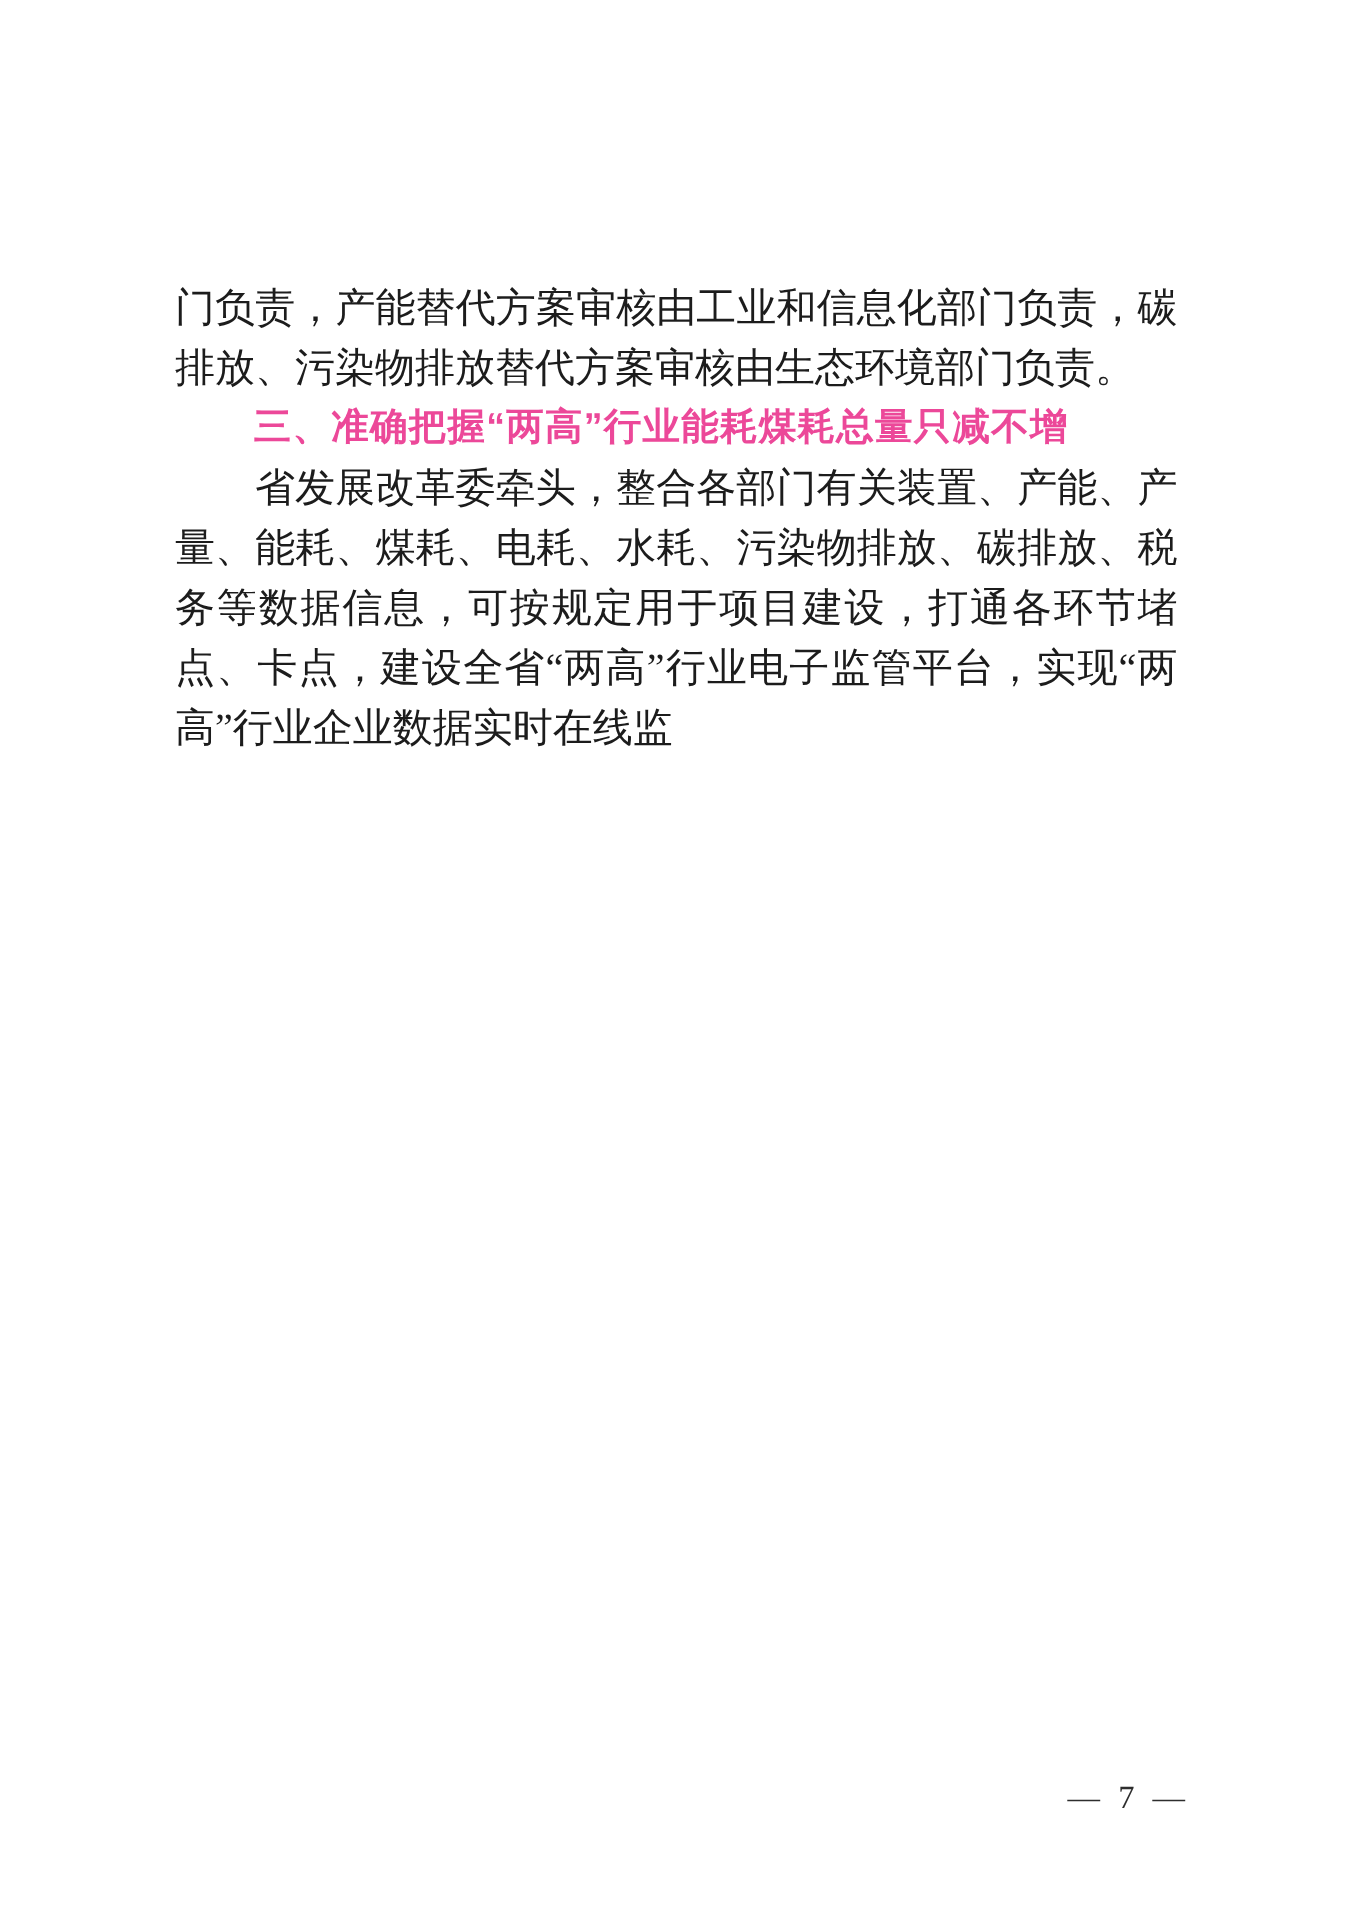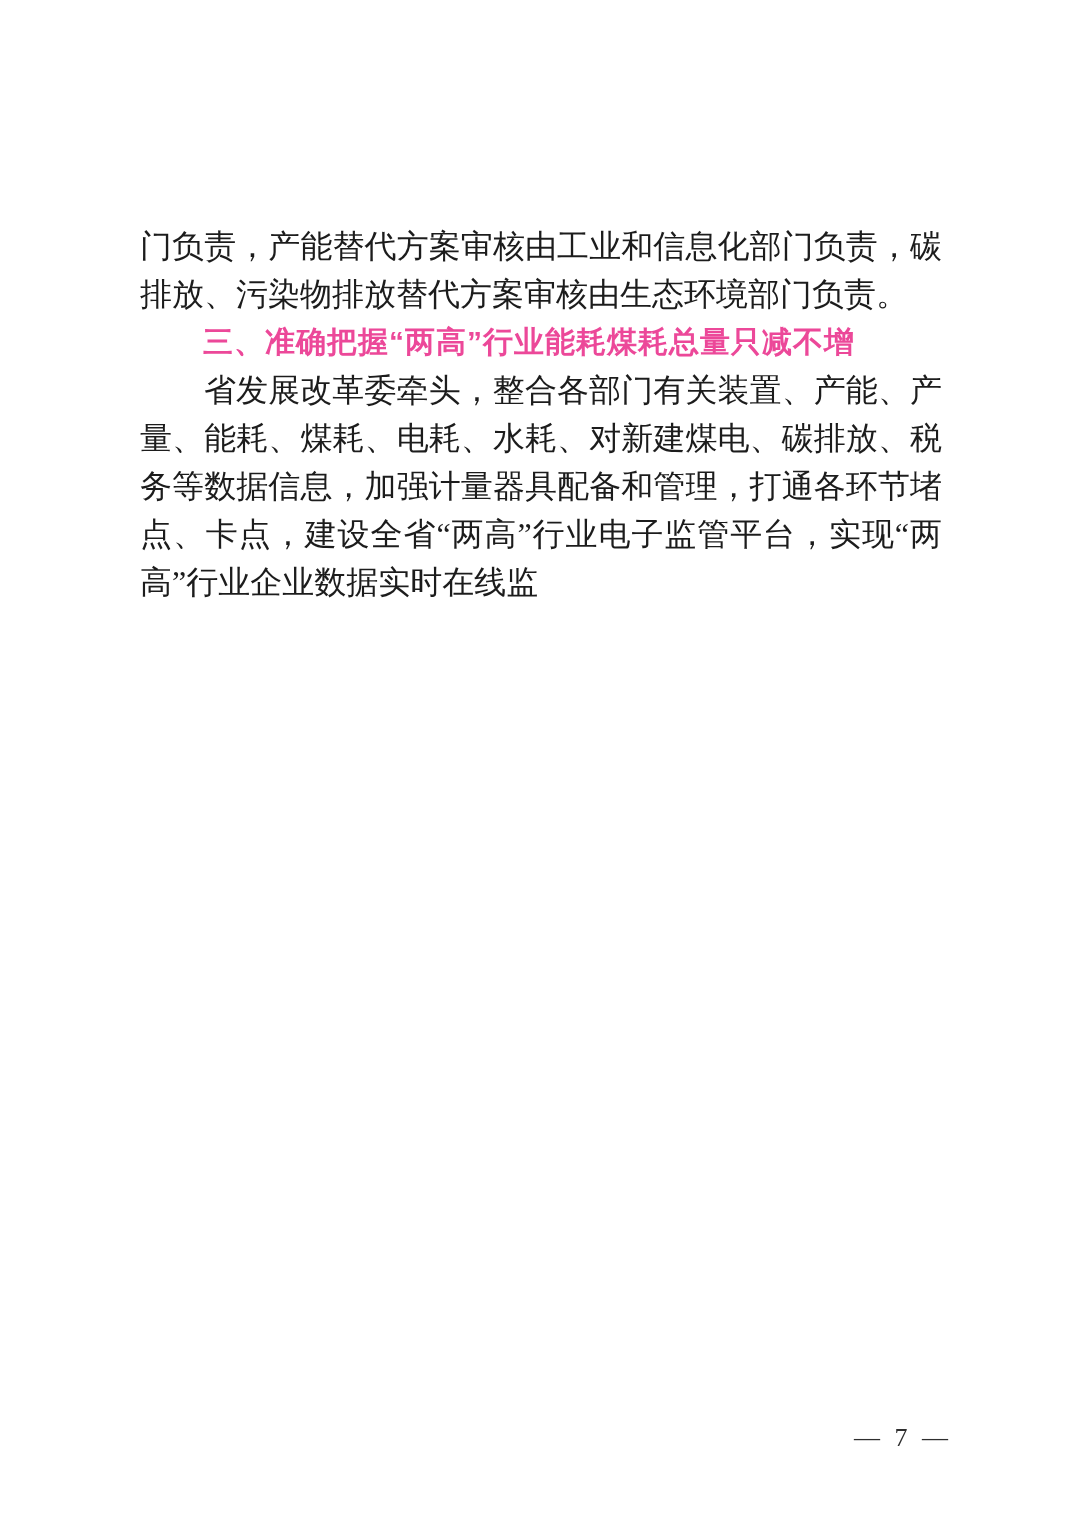--- a/index.html
+++ b/index.html
@@ -56,16 +56,16 @@
     letter-spacing: 4px;
   }
 </style>
 </head>
 <body>
 
 <div class="page">
   <div class="content">
     <p class="para continuation">门负责，产能替代方案审核由工业和信息化部门负责，碳排放、污染物排放替代方案审核由生态环境部门负责。</p>
     <h2 class="heading">三、准确把握“两高”行业能耗煤耗总量只减不增</h2>
-    <p class="para">省发展改革委牵头，整合各部门有关装置、产能、产量、能耗、煤耗、电耗、水耗、对新建煤电、碳排放、税务等数据信息，加强计量器具配备和管理，打通各环节堵点、卡点，建设全省“两高”行业电子监管平台，实现“两高”行业企业数据实时在线监</p>
+    <p class="para">省发展改革委牵头，整合各部门有关装置、产能、产量、能耗、煤耗、电耗、水耗、污染物排放、碳排放、税务等数据信息，可按规定用于项目建设，打通各环节堵点、卡点，建设全省“两高”行业电子监管平台，实现“两高”行业企业数据实时在线监</p>
   </div>
   <div class="page-footer">— 7 —</div>
 </div>
 
 </body></html>

